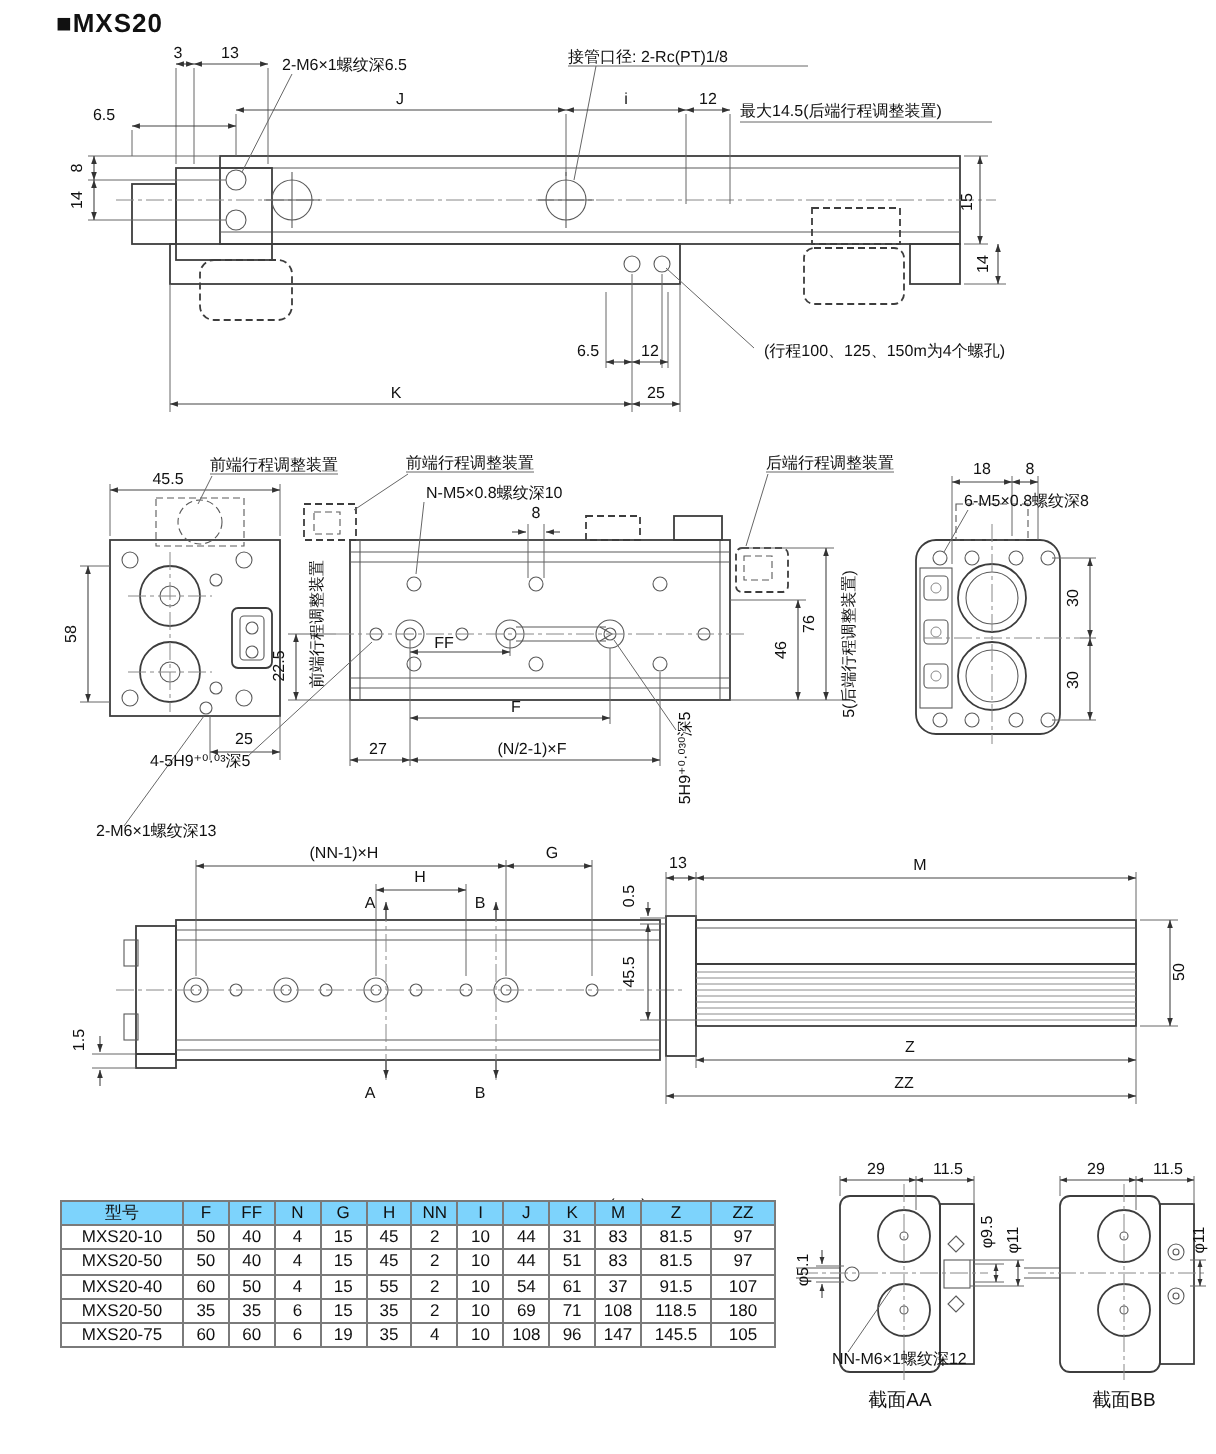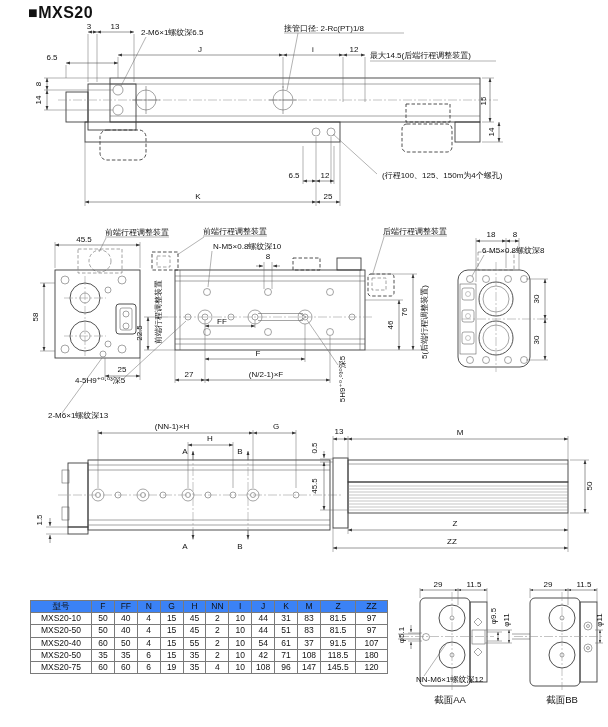--- a/index.html
+++ b/index.html
@@ -2,42 +2,42 @@
 <html><head>
 <meta charset="utf-8">
 <style>
   html,body { margin:0; padding:0; }
   body {
     width:608px; height:727px; background:#ffffff; position:relative;
     font-family:"Liberation Sans","DejaVu Sans",sans-serif; color:#111;
     overflow:hidden;
   }
   .abs { position:absolute; }
-  #page-title { left:28px; top:4px; font-size:16px; font-weight:bold; letter-spacing:.5px; }
+  #page-title { left:28px; top:4px; font-size:13px; font-weight:bold; letter-spacing:.5px; }
   svg { position:absolute; left:0; overflow:visible; }
   svg text { font-family:"Liberation Sans","DejaVu Sans",sans-serif; fill:#111; }
   .d  { font-size:8px; text-anchor:middle; }
   .ds { font-size:8px; text-anchor:start; }
   .cap{ font-size:9.5px; text-anchor:middle; }
   .ol { fill:none; stroke:#3d3d3d; stroke-width:.9; }
   .th { fill:none; stroke:#5a5a5a; stroke-width:.55; }
   .st { fill:none; stroke:#8a8a8a; stroke-width:.5; }
   .dash { stroke-dasharray:3.5 2; }
   .cl { fill:none; stroke:#888; stroke-width:.5; stroke-dasharray:9 2 2 2; }
   .dim { fill:none; stroke:#444; stroke-width:.55; }
   .ext { fill:none; stroke:#666; stroke-width:.5; }
   
   #table-wrap { left:30px; top:600px; }
   table.dim-table { border-collapse:collapse; table-layout:fixed; width:358px; }
   table.dim-table th, table.dim-table td {
     border:1px solid #7a7a7a; text-align:center; font-size:8.5px;
     height:11.2px; line-height:11.2px; padding:0 1px; font-weight:normal;
     white-space:nowrap; overflow:hidden;
   }
-  table.dim-table th { background:#3b82f6; }
+  table.dim-table th { background:#7dd3fc; }
   table.dim-table th:first-child { width:58px; }
   table.dim-table th:nth-child(12){ width:32px; }
   table.dim-table th:nth-child(13){ width:29px; }
   #unit-note { left:240px; top:598px; width:148px; text-align:center; font-size:8px; }
 </style>
 </head>
 <body>
 
 <div class="abs" id="page-title">■MXS20</div>
 
@@ -546,36 +546,36 @@
         </tr>
         <tr>
           <td>MXS20-50</td>
           <td>35</td>
           <td>35</td>
           <td>6</td>
           <td>15</td>
           <td>35</td>
           <td>2</td>
           <td>10</td>
-          <td>42</td>
+          <td>69</td>
           <td>71</td>
           <td>108</td>
           <td>118.5</td>
           <td>180</td>
         </tr>
         <tr>
           <td>MXS20-75</td>
           <td>60</td>
           <td>60</td>
           <td>6</td>
           <td>19</td>
           <td>35</td>
           <td>4</td>
           <td>10</td>
           <td>108</td>
           <td>96</td>
           <td>147</td>
           <td>145.5</td>
-          <td>120</td>
+          <td>105</td>
         </tr>
       </tbody>
     </table>
 </div>
 
 </body></html>

